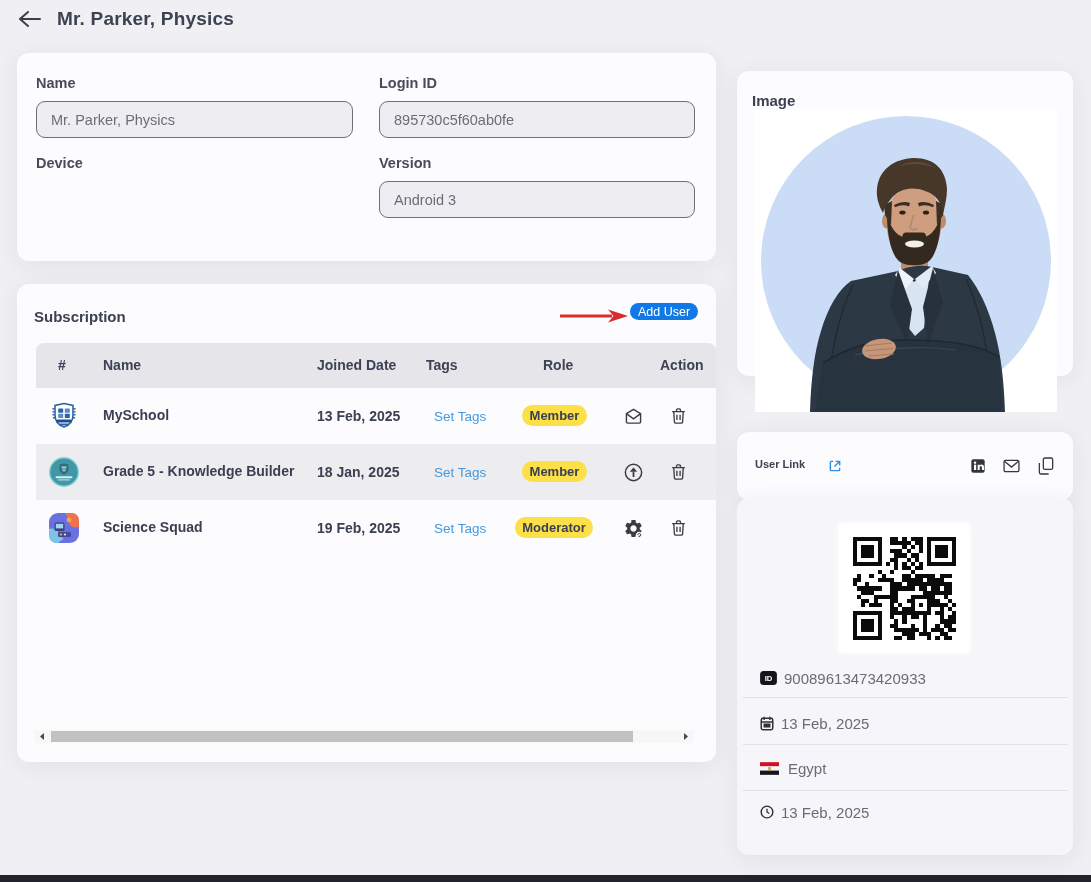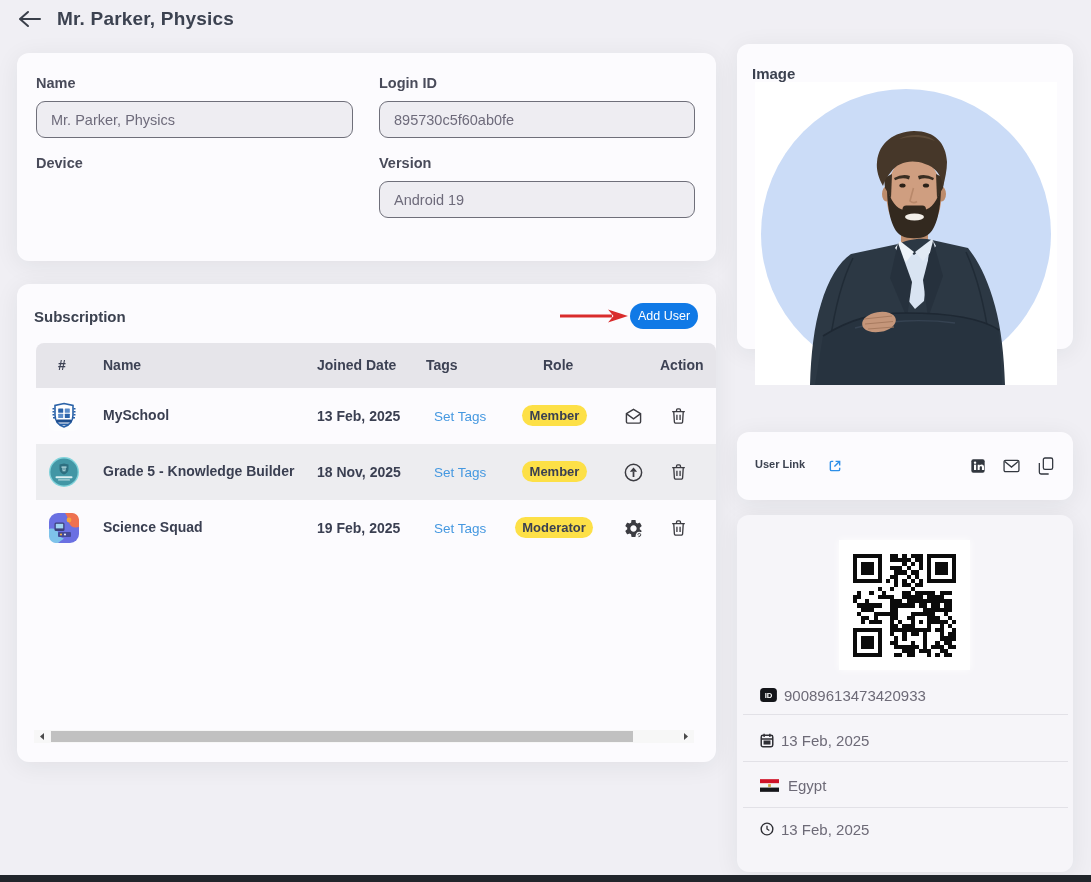--- a/index.html
+++ b/index.html
@@ -5,56 +5,56 @@
 *{margin:0;padding:0;box-sizing:border-box}
 html,body{width:1091px;height:882px;overflow:hidden}
 body{background:#f0eff4;font-family:"Liberation Sans",sans-serif;position:relative}
 .card{position:absolute;background:#fcfbfe;border-radius:12px;box-shadow:0 4px 24px rgba(34,41,47,.07)}
 .hdr{position:absolute;left:18px;top:8px;display:flex;align-items:center}
 .hdr h1{font-size:19px;font-weight:bold;color:#3c4250;margin-left:15px;letter-spacing:.2px}
 .lbl{position:absolute;font-size:14.5px;font-weight:600;color:#494b5a}
 .inp{position:absolute;background:#eeedf2;border:1px solid #6f6f7a;border-radius:9px;font-size:14.5px;color:#6e6b7b;display:flex;align-items:center;padding-left:14px}
 .c1{left:17px;top:53px;width:699px;height:208px}
 .c2{left:17px;top:284px;width:699px;height:478px;overflow:hidden}
-.cimg{left:737px;top:44px;width:336px;height:305px}
+.cimg{left:737px;top:71px;width:336px;height:305px}
 .clink{left:737px;top:432px;width:336px;height:68px}
-.cqr{left:737px;top:515px;width:336px;height:357px;background:#f6f5f9}
+.cqr{left:737px;top:498px;width:336px;height:357px;background:#f6f5f9}
 .ctitle{position:absolute;font-size:15px;font-weight:bold;color:#3c4250}
 .thead{position:absolute;left:19px;top:59px;width:680px;height:45px;background:#e6e5ea;border-radius:8px 8px 0 0}
 .th{position:absolute;top:14px;font-size:14px;font-weight:bold;color:#3d4254}
 .trow{position:absolute;left:19px;width:680px;height:56px}
 .tstripe{background:#ededf0}
 .tname{position:absolute;left:67px;top:19px;font-size:14px;font-weight:bold;color:#3a3f51}
 .tdate{position:absolute;left:281px;top:20px;font-size:14px;font-weight:bold;color:#3a3f51}
 .ttag{position:absolute;left:398px;top:21px;font-size:13.5px;color:#4598e0}
 .pill{position:absolute;top:17px;height:21px;background:#fde047;border-radius:11px;font-size:13px;font-weight:bold;color:#3a3f51;display:flex;align-items:center;justify-content:center}
 .logo{position:absolute;left:13px;top:13px;width:30px;height:30px}
 .icn{position:absolute;top:18px}
 .qrow{position:absolute;left:23px;font-size:15px;color:#6d6a77;display:flex;align-items:center}
 .qdiv{position:absolute;left:6px;width:325px;height:1px;background:#e2e1e7}
-.addbtn{position:absolute;left:613px;top:19px;width:68px;height:26px;background:#1079e6;border-radius:13px;color:#fff;font-size:12.5px;display:flex;align-items:center;justify-content:center}
+.addbtn{position:absolute;left:613px;top:19px;width:68px;height:17px;background:#1079e6;border-radius:13px;color:#fff;font-size:12.5px;display:flex;align-items:center;justify-content:center}
 .bbar{position:absolute;left:0;top:875px;width:1091px;height:7px;background:#21252b}
 </style>
 </head>
 <body>
 <div class="hdr">
 <svg width="24" height="18" viewBox="0 0 24 18">
       <path d="M2 9h20M2 9l8-7M2 9l8 7" stroke="#3a3f4a" stroke-width="2" fill="none" stroke-linecap="round" stroke-linejoin="round"></path>
     </svg>
 <h1>Mr. Parker, Physics</h1>
 </div>
 
 <div class="card c1">
   <div class="lbl" style="left:19px;top:22px">Name</div>
   <div class="inp" style="left:19px;top:48px;width:317px;height:37px">Mr. Parker, Physics</div>
   <div class="lbl" style="left:362px;top:22px">Login ID</div>
   <div class="inp" style="left:362px;top:48px;width:316px;height:37px">895730c5f60ab0fe</div>
   <div class="lbl" style="left:19px;top:102px">Device</div>
   <div class="lbl" style="left:362px;top:102px">Version</div>
-  <div class="inp" style="left:362px;top:128px;width:316px;height:37px">Android 19</div>
+  <div class="inp" style="left:362px;top:128px;width:316px;height:37px">Android 3</div>
 </div>
 
 <div class="card c2">
   <div class="ctitle" style="left:17px;top:24px">Subscription</div>
   <svg style="position:absolute;left:540px;top:24px" width="74" height="16" viewBox="0 0 74 16">
       <path d="M3 8h52" stroke="#d92c2c" stroke-width="3.2"></path>
       <path d="M51 1.5l20 6.5-20 6.5 5.5-6.5z" fill="#d92c2c"></path>
     </svg>
   <div class="addbtn">Add User</div>
   <div class="thead">
@@ -92,21 +92,21 @@
   <div class="trow tstripe" style="top:160px">
     <svg class="logo" viewBox="0 0 30 30">
         <circle cx="15" cy="15" r="15" fill="#7fd2da"></circle>
         <circle cx="15" cy="15" r="13.6" fill="#4296a5"></circle>
         <path d="M15 6.5l4.5 1v4.5c0 3-2.2 4.8-4.5 5.6-2.3-.8-4.5-2.6-4.5-5.6V7.5z" fill="#2d6f80"></path>
         <path d="M12.5 9.5h5v1.2h-5zM13 11.5h4v1h-4zM13.5 13.3h3v1h-3z" fill="#bfe3e8"></path>
         <rect x="6.5" y="19.2" width="17" height="2" rx="1" fill="#d9eef1"></rect>
         <rect x="9" y="22.3" width="12" height="1.2" rx="0.6" fill="#aed6dc"></rect>
       </svg>
     <div class="tname">Grade 5 - Knowledge Builder</div>
-    <div class="tdate">18 Nov, 2025</div>
+    <div class="tdate">18 Jan, 2025</div>
     <div class="ttag">Set Tags</div>
     <div class="pill" style="left:486px;width:65px">Member</div>
     <svg class="icn" style="left:587px" width="21" height="21" viewBox="0 0 24 24" fill="none" stroke="#3c3c42" stroke-width="1.7">
         <circle cx="12" cy="12" r="9.3"></circle>
         <path d="M12 17.2V11" stroke-width="2"></path>
         <path d="M12 6.2L16.2 11.2H7.8Z" fill="#3c3c42" stroke="none"></path>
       </svg>
     <svg class="icn" style="left:633px" width="19" height="20" viewBox="0 0 24 24" fill="none" stroke="#3c3c42" stroke-width="1.7">
         <path d="M4 6.5h16M9.5 6V4.5A1.5 1.5 0 0 1 11 3h2a1.5 1.5 0 0 1 1.5 1.5V6M6 6.5l.8 12.7A1.8 1.8 0 0 0 8.6 21h6.8a1.8 1.8 0 0 0 1.8-1.8L18 6.5M10 10.5v6.5M14 10.5v6.5"></path>
       </svg>

